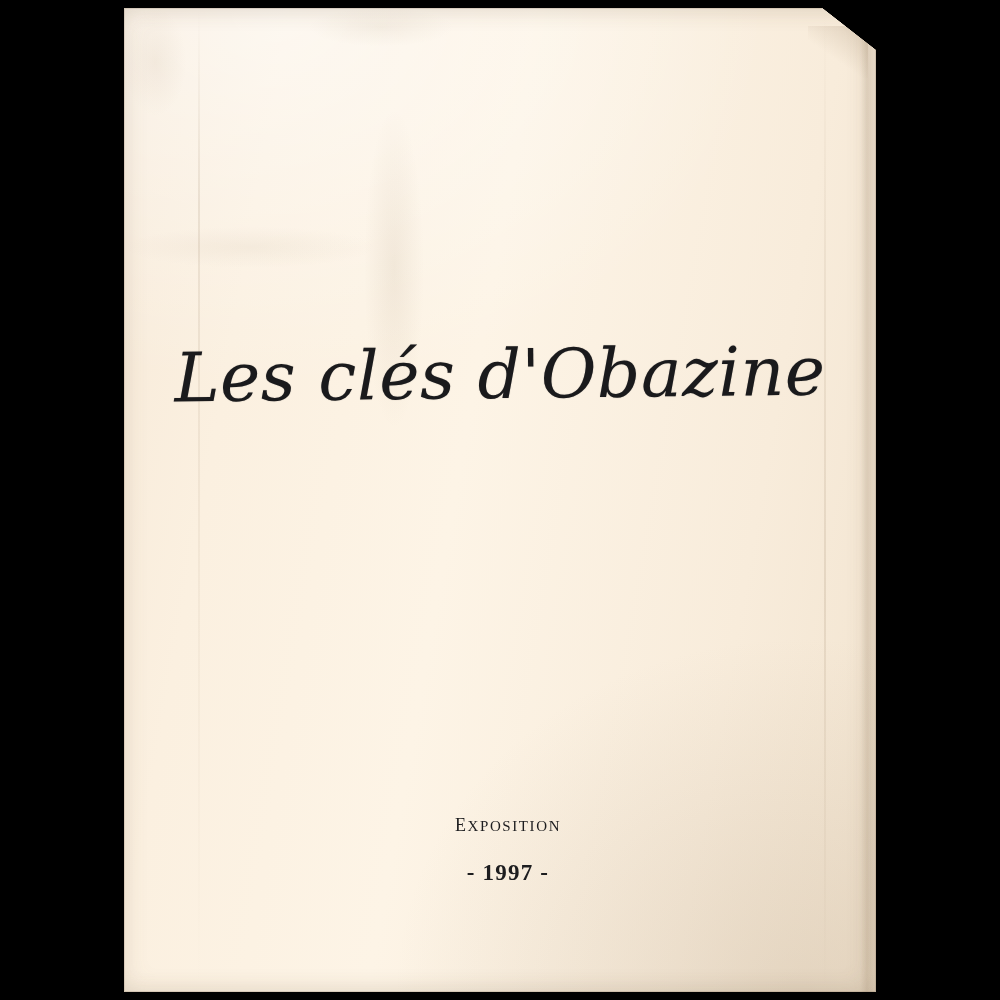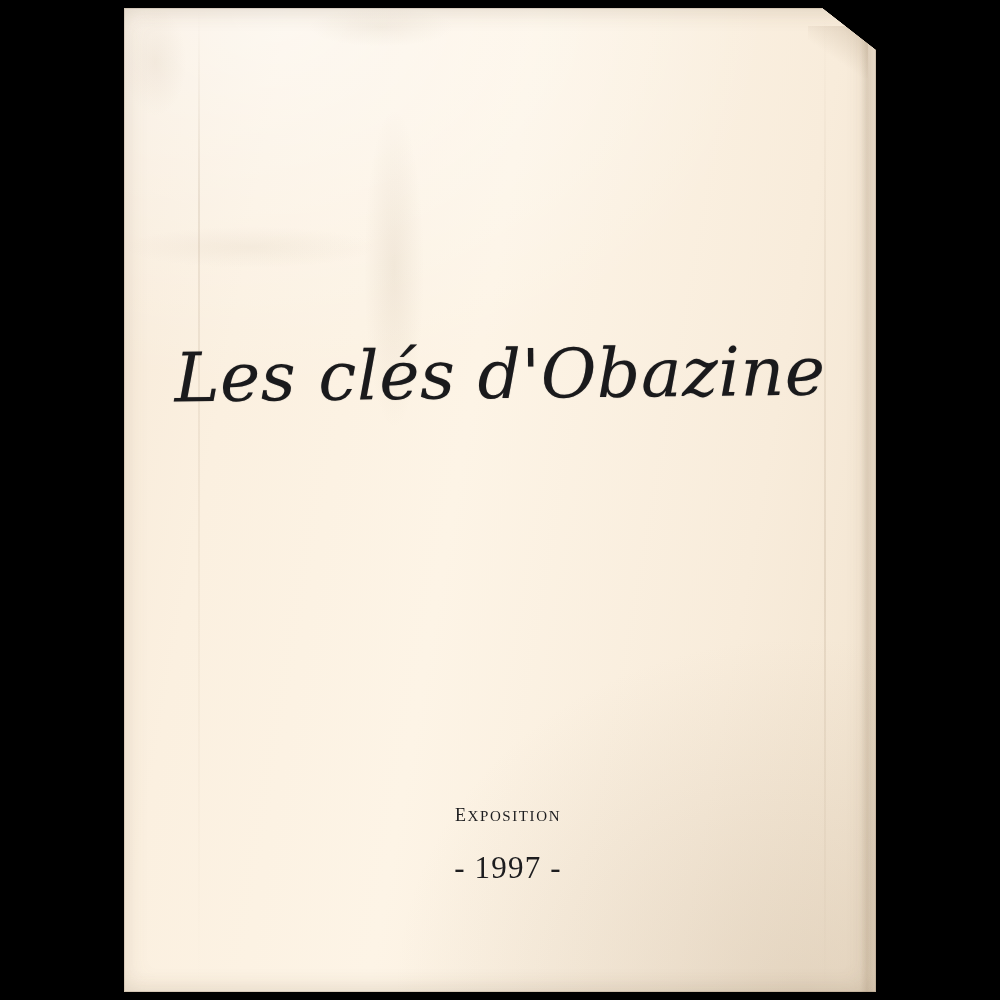--- a/index.html
+++ b/index.html
@@ -121,23 +121,24 @@
     color: #1d1d1f;
     font-variant: small-caps;
     text-transform: lowercase;
   }
   .exposition::first-letter {
     font-size: 26px;
   }
   .year {
     margin-top: 22px;
     font-family: "Liberation Serif", serif;
-    font-size: 31px;
+    font-size: 23px;
     letter-spacing: 1.2px;
     color: #1d1d1f;
+    font-weight: bold;
   }
 </style>
 </head>
 <body>
 
 <div class="stage">
   <div class="cover">
     <div class="grain"></div>
     <div class="crease-a"></div>
     <div class="crease-b"></div>

